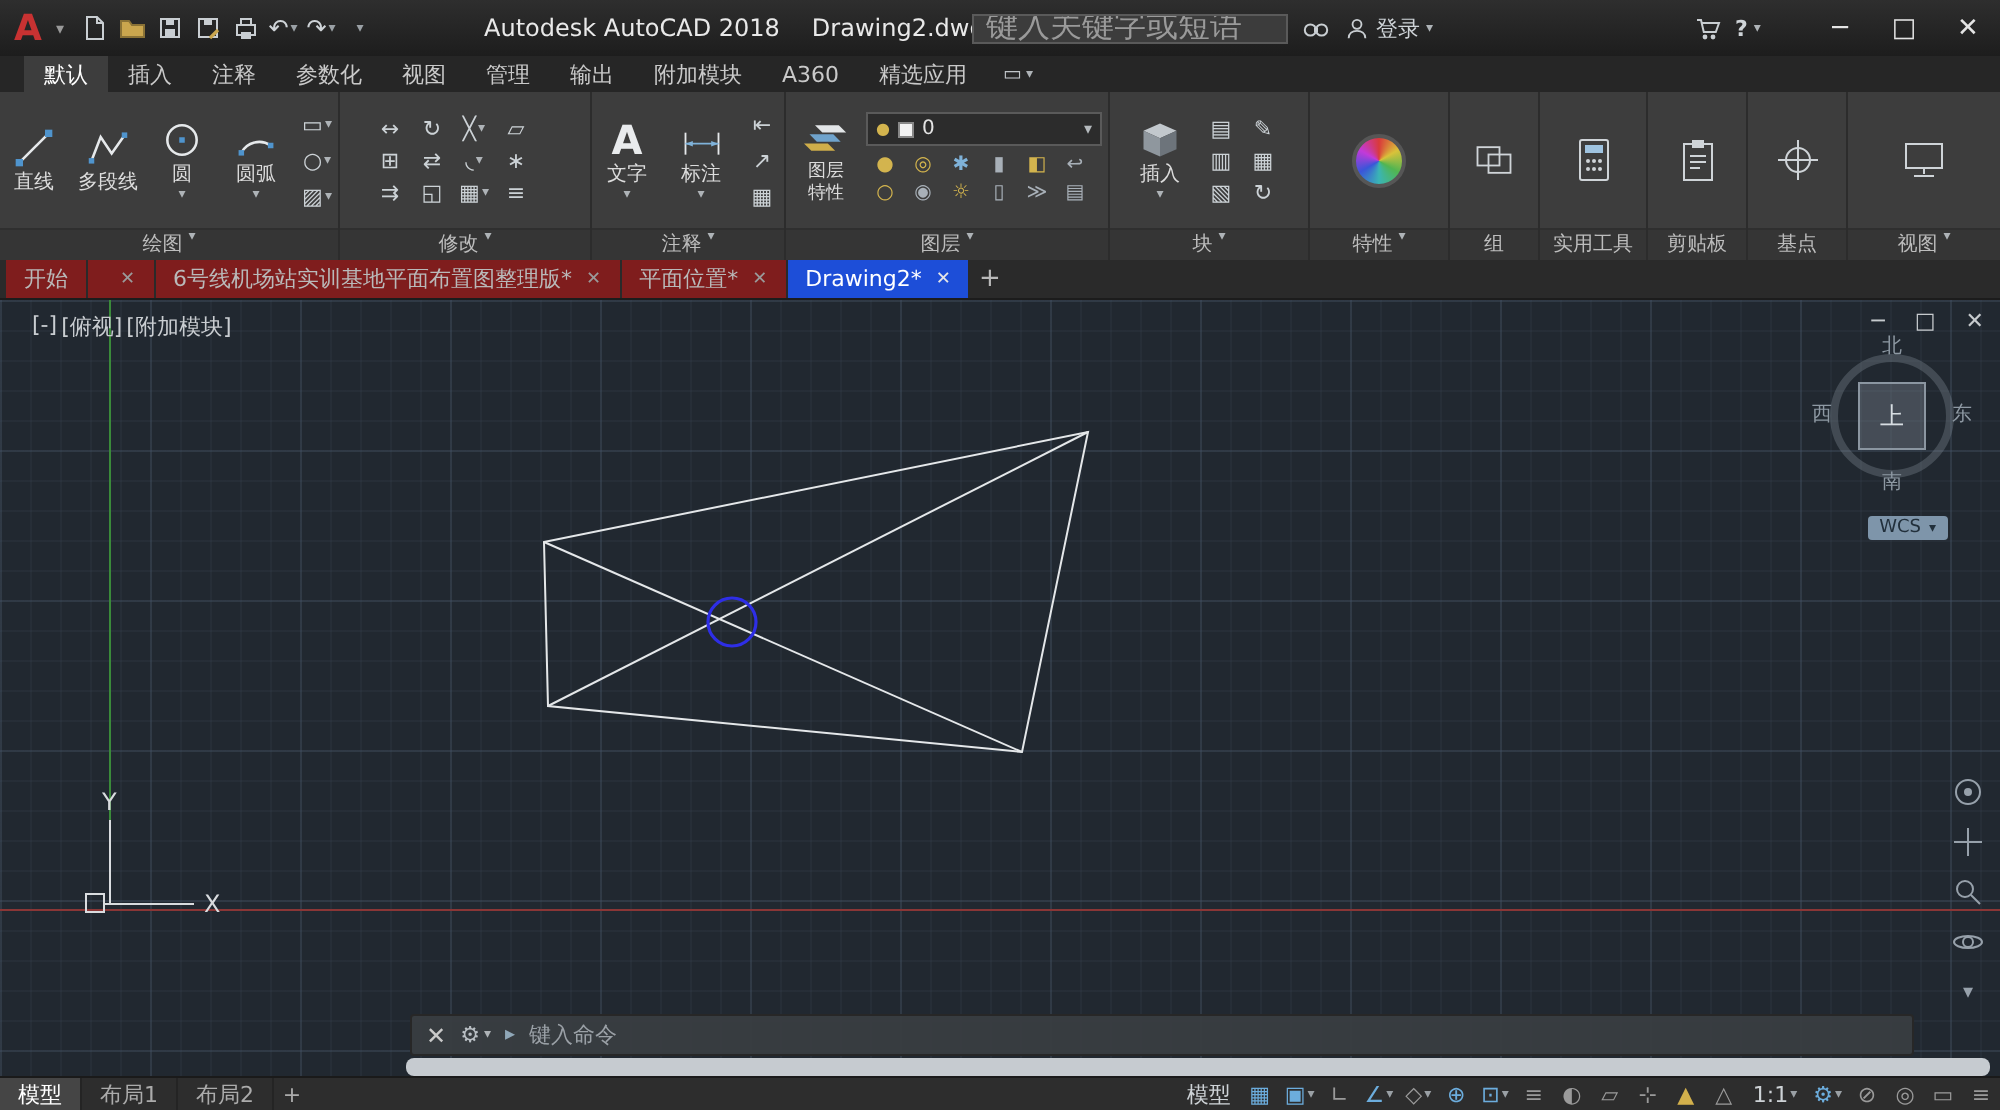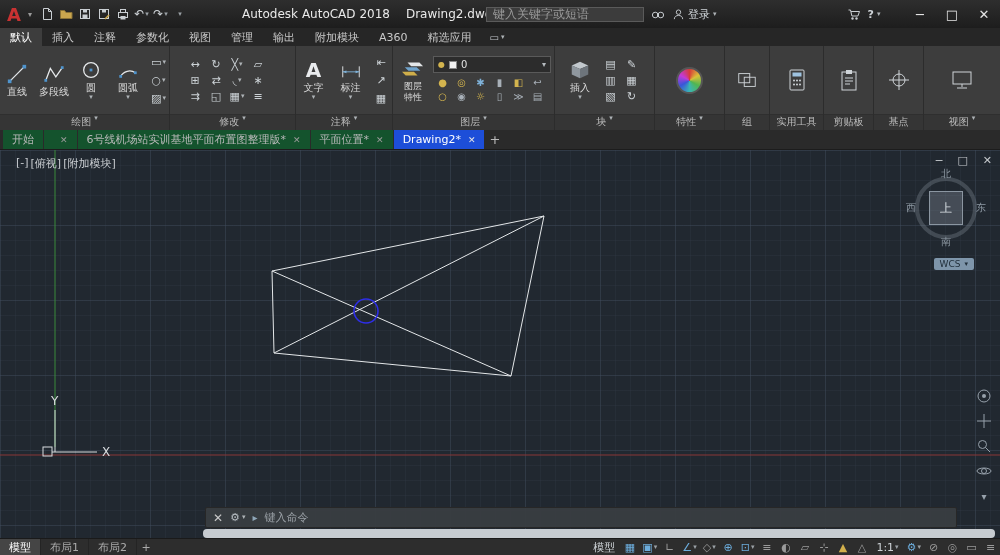--- a/index.html
+++ b/index.html
@@ -13,30 +13,30 @@
   .acad-logo{width:28px;height:28px;display:flex;align-items:center;justify-content:center;
     font-size:18px;font-weight:bold;color:#c83232;}
   .logo-dd{font-size:8px;color:#9a9a9a;margin-right:4px;}
   .qat{display:flex;align-items:center;gap:2px;margin-left:2px;}
   .qbtn{min-width:17px;height:20px;display:flex;align-items:center;justify-content:center;color:#cfd4d8;font-size:12px;}
   .qbtn .dd{font-size:7px;color:#9aa0a5;margin-left:1px;}
   .title-group{position:absolute;left:242px;top:0;height:28px;display:flex;align-items:center;gap:16px;
     font-size:12px;color:#e9e9e9;}
   .infocenter{position:absolute;left:486px;top:0;height:28px;display:flex;align-items:center;gap:7px;}
   .search-box{width:158px;height:15px;background:#3c3c3c;border:1px solid #5a5a5a;color:#cfcfcf;
-    font-size:12px;padding:0 6px;outline:none;}
+    font-size:16px;padding:0 6px;outline:none;}
   .search-box::placeholder{color:#9a9a9a;}
   .ic-btn{display:flex;align-items:center;gap:3px;color:#cfd4d8;font-size:11px;}
   .ic-spacer{width:116px;}
   .winctl{position:absolute;right:0;top:0;height:28px;display:flex;}
   .wbtn{width:32px;height:28px;display:flex;align-items:center;justify-content:center;color:#e4e4e4;font-size:13px;}
 
   
   .rtabs{position:absolute;left:0;top:28px;width:100%;height:18px;background:#262626;
-    display:flex;align-items:stretch;padding-left:0;}
+    display:flex;align-items:stretch;padding-left:12px;}
   .rtabs-list{display:flex;}
   .rtab{padding:0 10px;display:flex;align-items:center;color:#c9c9c9;font-size:11px;}
   .rtab.active{background:#3d3d3d;color:#ffffff;}
   .rtab-extra{display:flex;align-items:center;gap:2px;color:#c0c5c9;font-size:9px;padding:0 8px;}
 
   
   .ribbon{position:absolute;left:0;top:46px;width:100%;height:84px;background:#3d3d3d;display:flex;}
   .panel{height:100%;border-right:1px solid #2c2c2c;display:flex;flex-direction:column;}
   .panel-content{flex:1;display:flex;align-items:center;justify-content:center;gap:3px;padding:2px 3px;}
   .panel-label{height:16px;background:#353535;border-top:1px solid #2f2f2f;color:#bdbdbd;font-size:10px;
@@ -62,21 +62,21 @@
   .layer-grid{width:118px;}
   .layer-grid .micon{width:19px;height:14px;font-size:10px;}
   .block-grid{width:46px;}
   .wheel{width:27px;height:27px;border-radius:50%;border:2px solid #565656;
     background:conic-gradient(#d93a3a,#d9c23a,#51b551,#3ab5b5,#3a55d9,#c23ad9,#d93a3a);}
 
   
   .doctabs{position:absolute;left:0;top:130px;width:100%;height:20px;background:#2a2a2a;
     display:flex;align-items:flex-end;padding-left:3px;border-bottom:1px solid #1c1c1c;}
   .dtab-list{display:flex;}
-  .dtab{height:19px;display:flex;align-items:center;padding:0 9px;background:#14532d;color:#b9b9b9;
+  .dtab{height:19px;display:flex;align-items:center;padding:0 9px;background:#7f1d1d;color:#b9b9b9;
     margin-right:1px;font-size:11px;white-space:nowrap;}
   .dtab.active{background:#1d4ed8;color:#ffffff;}
   .tclose{margin-left:7px;font-size:9px;color:#9a9a9a;}
   .dtab.active .tclose{color:#e6e6e6;}
   .dtab-plus{width:19px;height:19px;display:flex;align-items:center;justify-content:center;
     color:#b9b9b9;font-size:13px;}
 
   
   .canvas-area{position:absolute;left:0;top:150px;width:1000px;height:388px;overflow:hidden;
     background-color:#212830;

